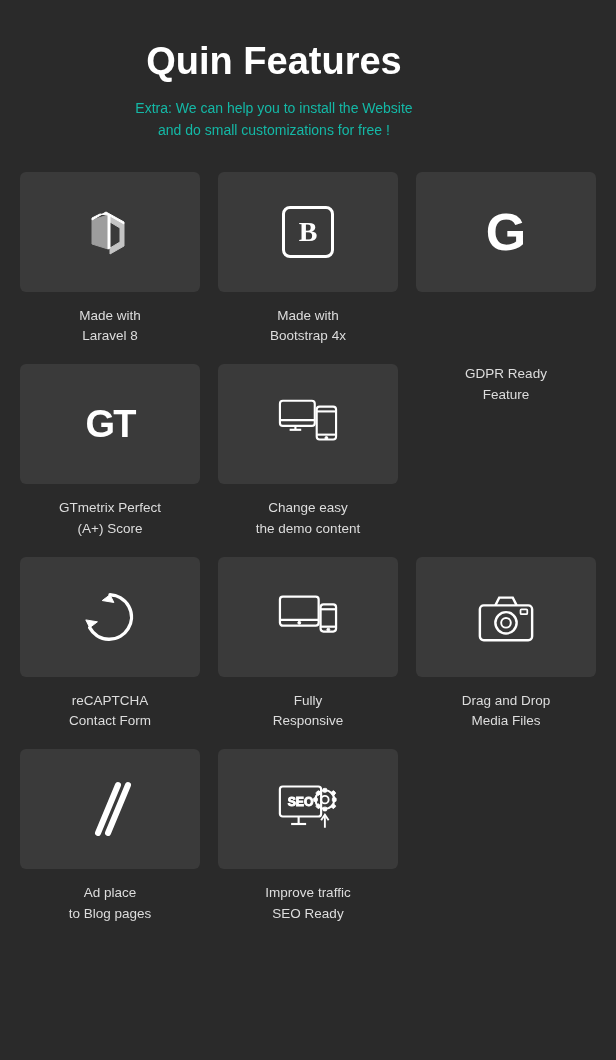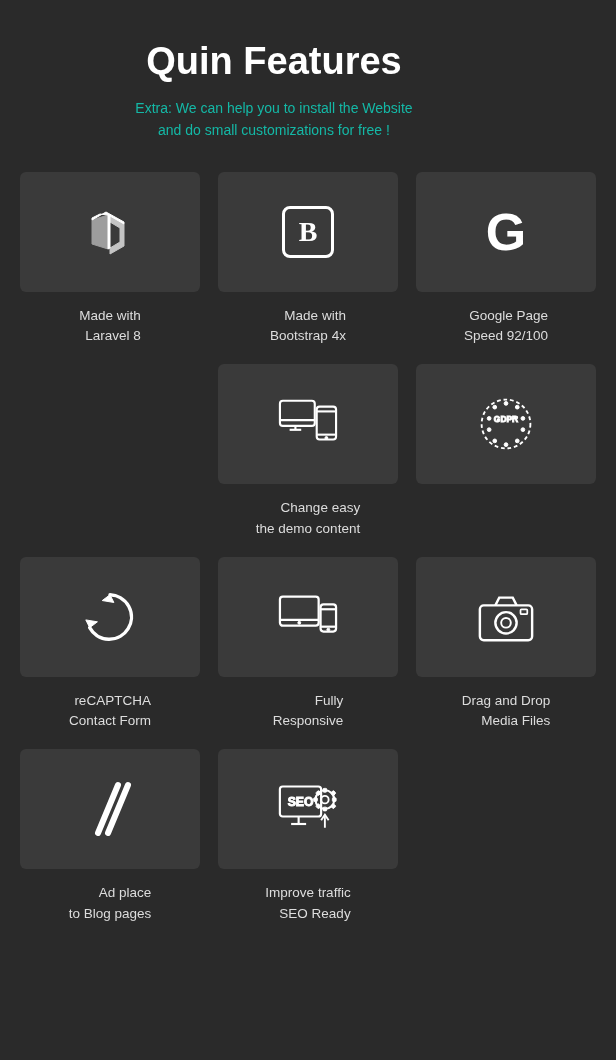--- a/index.html
+++ b/index.html
@@ -67,21 +67,21 @@
       stroke: white;
     }
 
     .icon-box .icon-inner {
       display: flex;
       align-items: center;
       justify-content: center;
     }
 
     .feature-label {
-      text-align: right;
+      text-align: center;
       font-size: 13.5px;
       color: #dddddd;
       line-height: 1.5;
     }
 
     .bootstrap-icon {
       width: 52px;
       height: 52px;
       border: 3px solid white;
       border-radius: 8px;
@@ -145,24 +145,29 @@
       <div class="feature-label">Made with<br>Bootstrap 4x</div>
     </div>
 
 
     <div class="feature-item">
       <div class="icon-box">
         <div class="icon-inner">
           <span class="google-g">G</span>
         </div>
       </div>
-      <div class="feature-label">Google Page<br>Speed 92/100</div>
-    </div>
-
-    <div class="feature-item">
+    </div>
+
+    <div class="feature-item">
+      <div class="icon-box">
+        <div class="icon-inner">
+          <span class="gt-text">GT</span>
+        </div>
+      </div>
+      <div class="feature-label">GTmetrix Perfect<br>(A+) Score</div>
     </div>
 
     <div class="feature-item">
       <div class="icon-box">
         <div class="icon-inner">
           <svg width="62" height="56" viewBox="0 0 62 56" fill="none">
 
             <rect x="2" y="4" width="36" height="26" rx="3" stroke="white" stroke-width="2.2" fill="none"></rect>
             <line x1="2" y1="24" x2="38" y2="24" stroke="white" stroke-width="2.2"></line>
             <line x1="18" y1="30" x2="18" y2="34" stroke="white" stroke-width="2.2"></line>
@@ -172,39 +177,21 @@
             <line x1="40" y1="15" x2="60" y2="15" stroke="white" stroke-width="2.2"></line>
             <line x1="40" y1="39" x2="60" y2="39" stroke="white" stroke-width="2.2"></line>
             <circle cx="50" cy="42.5" r="1.5" fill="white"></circle>
           </svg>
         </div>
       </div>
       <div class="feature-label">Change easy<br>the demo content</div>
     </div>
 
     <div class="feature-item">
-      <div class="icon-box">
-        <div class="icon-inner">
-          <svg width="64" height="64" viewBox="0 0 64 64" fill="none">
-            <circle cx="32" cy="32" r="26" stroke="white" stroke-width="2" fill="none" stroke-dasharray="4 3"></circle>
-            <text x="32" y="30" text-anchor="middle" fill="white" font-size="9" font-weight="bold" font-family="Arial">GDPR</text>
-
-            <circle cx="32" cy="10" r="2" fill="white"></circle>
-            <circle cx="44" cy="14" r="2" fill="white"></circle>
-            <circle cx="50" cy="26" r="2" fill="white"></circle>
-            <circle cx="50" cy="38" r="2" fill="white"></circle>
-            <circle cx="44" cy="50" r="2" fill="white"></circle>
-            <circle cx="32" cy="54" r="2" fill="white"></circle>
-            <circle cx="20" cy="50" r="2" fill="white"></circle>
-            <circle cx="14" cy="38" r="2" fill="white"></circle>
-            <circle cx="14" cy="26" r="2" fill="white"></circle>
-            <circle cx="20" cy="14" r="2" fill="white"></circle>
-          </svg>
-        </div>
-      </div>
+      <div class="feature-label">GDPR Ready<br>Feature</div>
     </div>
 
     <div class="feature-item">
       <div class="icon-box">
         <div class="icon-inner">
           <svg width="62" height="62" viewBox="0 0 62 62" fill="none">
 
             <path d="M31 8 A23 23 0 1 1 10 42" stroke="white" stroke-width="3.5" fill="none" stroke-linecap="round"></path>
             <path d="M10 42 L6 34 L18 36 Z" fill="white"></path>
             <path d="M31 8 L35 16 L23 14 Z" fill="white"></path>

